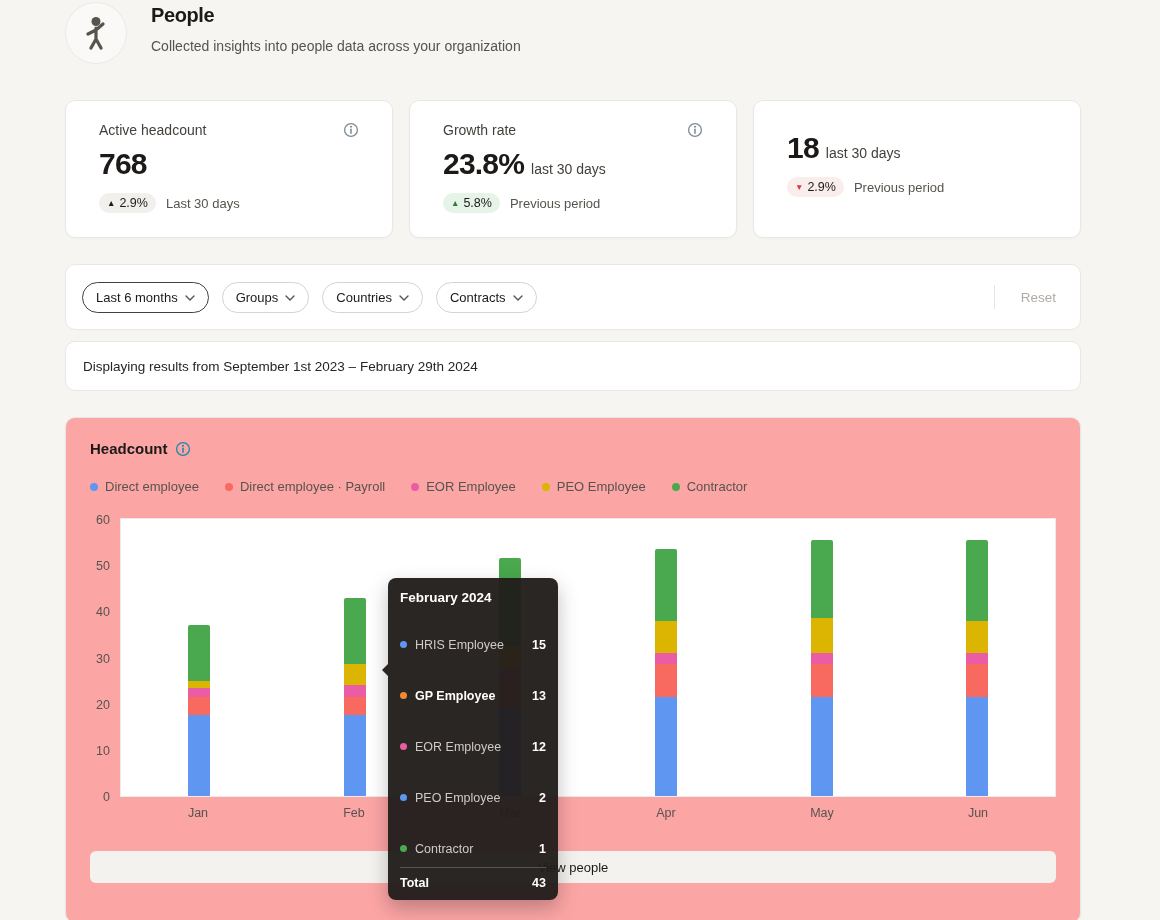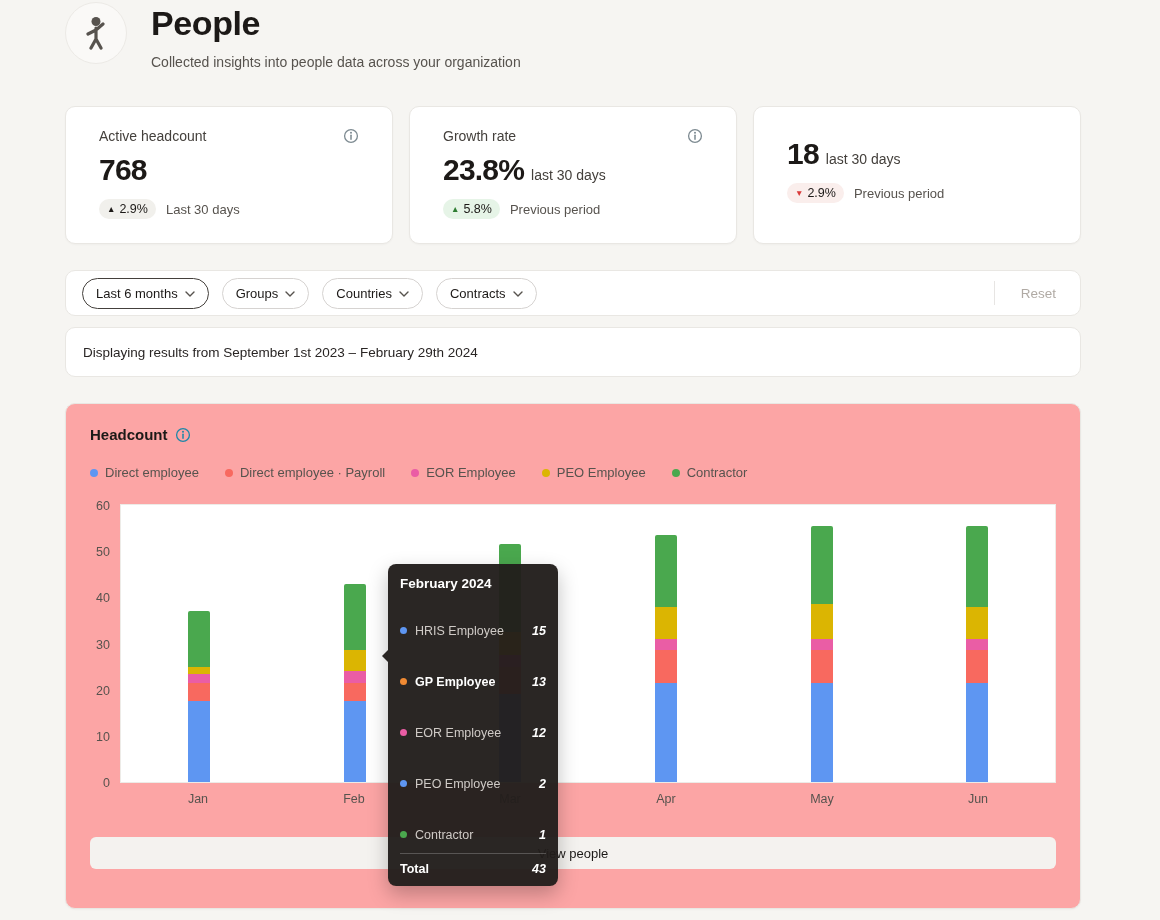--- a/index.html
+++ b/index.html
@@ -11,21 +11,21 @@
     color:#1c1917;
     padding:2px 79px 0 65px;
   }
   
   .page-header { display:flex; gap:24px; align-items:flex-start; }
   .avatar {
     width:62px; height:62px; border-radius:50%;
     background:#FAF9F7; border:1px solid #ECEAE6;
     display:flex; align-items:center; justify-content:center; flex:0 0 auto;
   }
-  .header-text h1 { margin:2px 0 0; font-size:34px; font-weight:700; letter-spacing:-0.4px; color:#1c1917; }
+  .header-text h1 { margin:2px 0 0; font-size:20px; font-weight:700; letter-spacing:-0.4px; color:#1c1917; }
   .header-text p { margin:11px 0 0; font-size:14px; color:#57534e; }
 
   
   .stats-row { display:flex; gap:16px; margin-top:36px; }
   .stat-card {
     flex:1; height:138px; background:#fff; border:1px solid #E9E7E3; border-radius:10px;
     padding:21px 33px; box-shadow:0 1px 2px rgba(0,0,0,0.03);
   }
   .stat-top { display:flex; justify-content:space-between; align-items:center; }
   .stat-title { font-size:14px; color:#44403c; }
@@ -40,21 +40,21 @@
   .badge-positive { background:#E6F4E7; }
   .badge-negative { background:#FAEEEC; }
   .badge-arrow { font-size:8.5px; line-height:1; }
   .badge-neutral .badge-arrow { color:#1c1917; }
   .badge-positive .badge-arrow { color:#2E7D32; }
   .badge-negative .badge-arrow { color:#D93A3A; }
   .badge-caption { font-size:13px; color:#57534e; }
 
   
   .filter-bar {
-    margin-top:26px; height:46px; background:#fff; border:1px solid #E9E7E3; border-radius:10px;
+    margin-top:26px; height:66px; background:#fff; border:1px solid #E9E7E3; border-radius:10px;
     display:flex; align-items:center; justify-content:space-between; padding:0 16px;
   }
   .pills { display:flex; gap:13px; }
   .pill {
     display:inline-flex; align-items:center; gap:7px; padding:7px 13px;
     background:#fff; border:1px solid #D6D3D1; border-radius:999px;
     font-size:13px; color:#1c1917; font-family:inherit; cursor:pointer;
   }
   .pill.active { border-color:#44403c; }
   .chevron { display:inline-flex; line-height:0; margin-top:1px; }
@@ -100,21 +100,21 @@
   .tooltip::before {
     content:''; position:absolute; left:-6px; top:86px;
     border-top:6px solid transparent; border-bottom:6px solid transparent;
     border-right:6px solid rgba(33,29,27,0.96);
   }
   .tt-title { font-size:13.5px; font-weight:600; margin-bottom:8px; }
   .tt-row { display:flex; align-items:center; gap:8px; padding:4.5px 0;margin-top:28px; }
   .tt-dot { width:7px; height:7px; border-radius:50%; flex:0 0 auto; }
   .tt-label { font-size:12.5px; color:#CFCAC6; flex:1; }
   .tt-row.bold .tt-label { color:#fff; font-weight:700; }
-  .tt-value { font-size:12.5px; color:#fff; font-weight:600;font-style:italic; }
+  .tt-value { font-size:12.5px; color:#fff; font-weight:600; }
   .tt-row.bold .tt-value { font-weight:700; }
   .tt-divider { height:1px; background:rgba(255,255,255,0.22); margin:7px 0 4px; }
   .tt-total { display:flex; align-items:center; justify-content:space-between; padding:4px 0 0; }
   .tt-total .tt-label { color:#fff; font-weight:700; }
 
   .view-details {
     margin-top:28px; width:100%; height:32px; background:#F4F2EF; border:none; border-radius:6px;
     font-size:13px; color:#1c1917; font-family:inherit; cursor:pointer;
   }
 </style>

